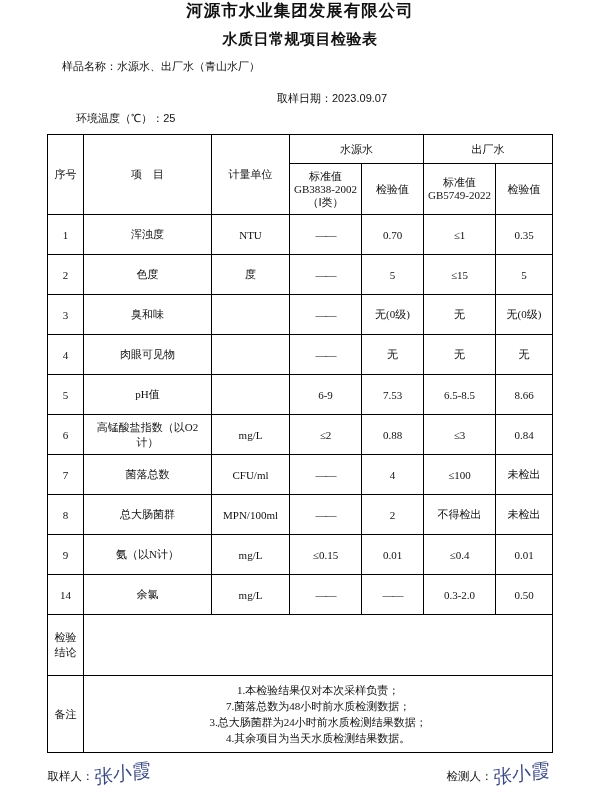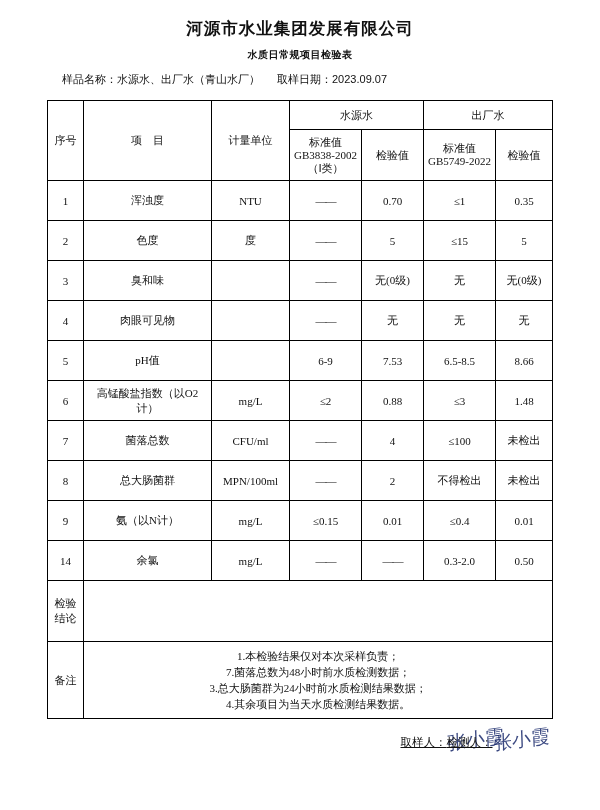--- a/index.html
+++ b/index.html
@@ -21,27 +21,26 @@
     position: relative;
     box-sizing: border-box;
     padding: 0;
   }
   .title {
     text-align: center;
     font-family: "Liberation Serif", serif;
     font-weight: bold;
     font-size: 16.5px;
     letter-spacing: 1px;
-    margin-top: 18px;
   }
   .subtitle {
     text-align: center;
     font-family: "Liberation Serif", serif;
     font-weight: bold;
-    font-size: 10px;
+    font-size: 15px;
     letter-spacing: 0.5px;
     margin-top: 8px;
   }
   .meta {
     margin-top: 10px;
     padding-left: 62px;
     padding-right: 30px;
     font-size: 11px;
     font-family: Liberation Sans, sans-serif;
   }
@@ -50,20 +49,21 @@
     align-items: flex-start;
     margin-bottom: 5px;
     line-height: 15px;
   }
   .meta-left {
     width: 215px;
     white-space: nowrap;
   }
   .meta-right {
     white-space: nowrap;
+    margin-top: 32px;
   }
   .meta-right .rlabel {
     display: inline-block;
   }
   .meta-stack {
     display: inline-block;
     vertical-align: top;
   }
   .meta-stack div { line-height: 15px; }
 
@@ -111,25 +111,24 @@
     line-height: 16px;
     font-size: 10.5px;
     position: relative;
   }
   .remark-body div { white-space: nowrap; }
 
   .footer {
     width: 505px;
     margin: 16px auto 0 auto;
     display: flex;
-    justify-content: flex-end;
+    justify-content: space-between;
     font-size: 11.5px;
     font-family: "Liberation Serif", serif;
     position: relative;
-    text-decoration: underline;
   }
   .sign-wrap { position: relative; display: inline-block; }
   .sign {
     position: absolute;
     left: 46px;
     top: -8px;
     font-family: "Liberation Serif", serif;
     font-size: 19px;
     color: #1a2a6c;
     transform: rotate(-8deg) skewX(-6deg);
@@ -149,20 +148,23 @@
   <div class="meta">
     <div class="meta-row">
       <div class="meta-left">
         <span>样品名称：</span><span>水源水、出厂水（青山水厂）</span>
       </div>
       <div class="meta-right">
         <span>取样日期：</span><span>2023.09.07</span>
       </div>
     </div>
     <div class="meta-row">
+      <div class="meta-left">
+        <span style="padding-left:14px">环境温度（℃）：</span><span>25</span>
+      </div>
     </div>
   </div>
 
   <table class="main">
     <colgroup>
       <col class="c-seq">
         <col class="c-item">
         <col class="c-unit">
       <col class="c-std1">
         <col class="c-val1">
@@ -237,21 +239,21 @@
         <td>6.5-8.5</td>
         <td>8.66</td>
       </tr>
       <tr class="data-row">
         <td>6</td>
         <td class="item-cell">高锰酸盐指数（以O2计）</td>
         <td>mg/L</td>
         <td>≤2</td>
         <td>0.88</td>
         <td>≤3</td>
-        <td>1.48</td>
+        <td>0.84</td>
       </tr>
       <tr class="data-row">
         <td>7</td>
         <td class="item-cell">菌落总数</td>
         <td>CFU/ml</td>
         <td class="dash">——</td>
         <td>4</td>
         <td>≤100</td>
         <td>未检出</td>
       </tr>

